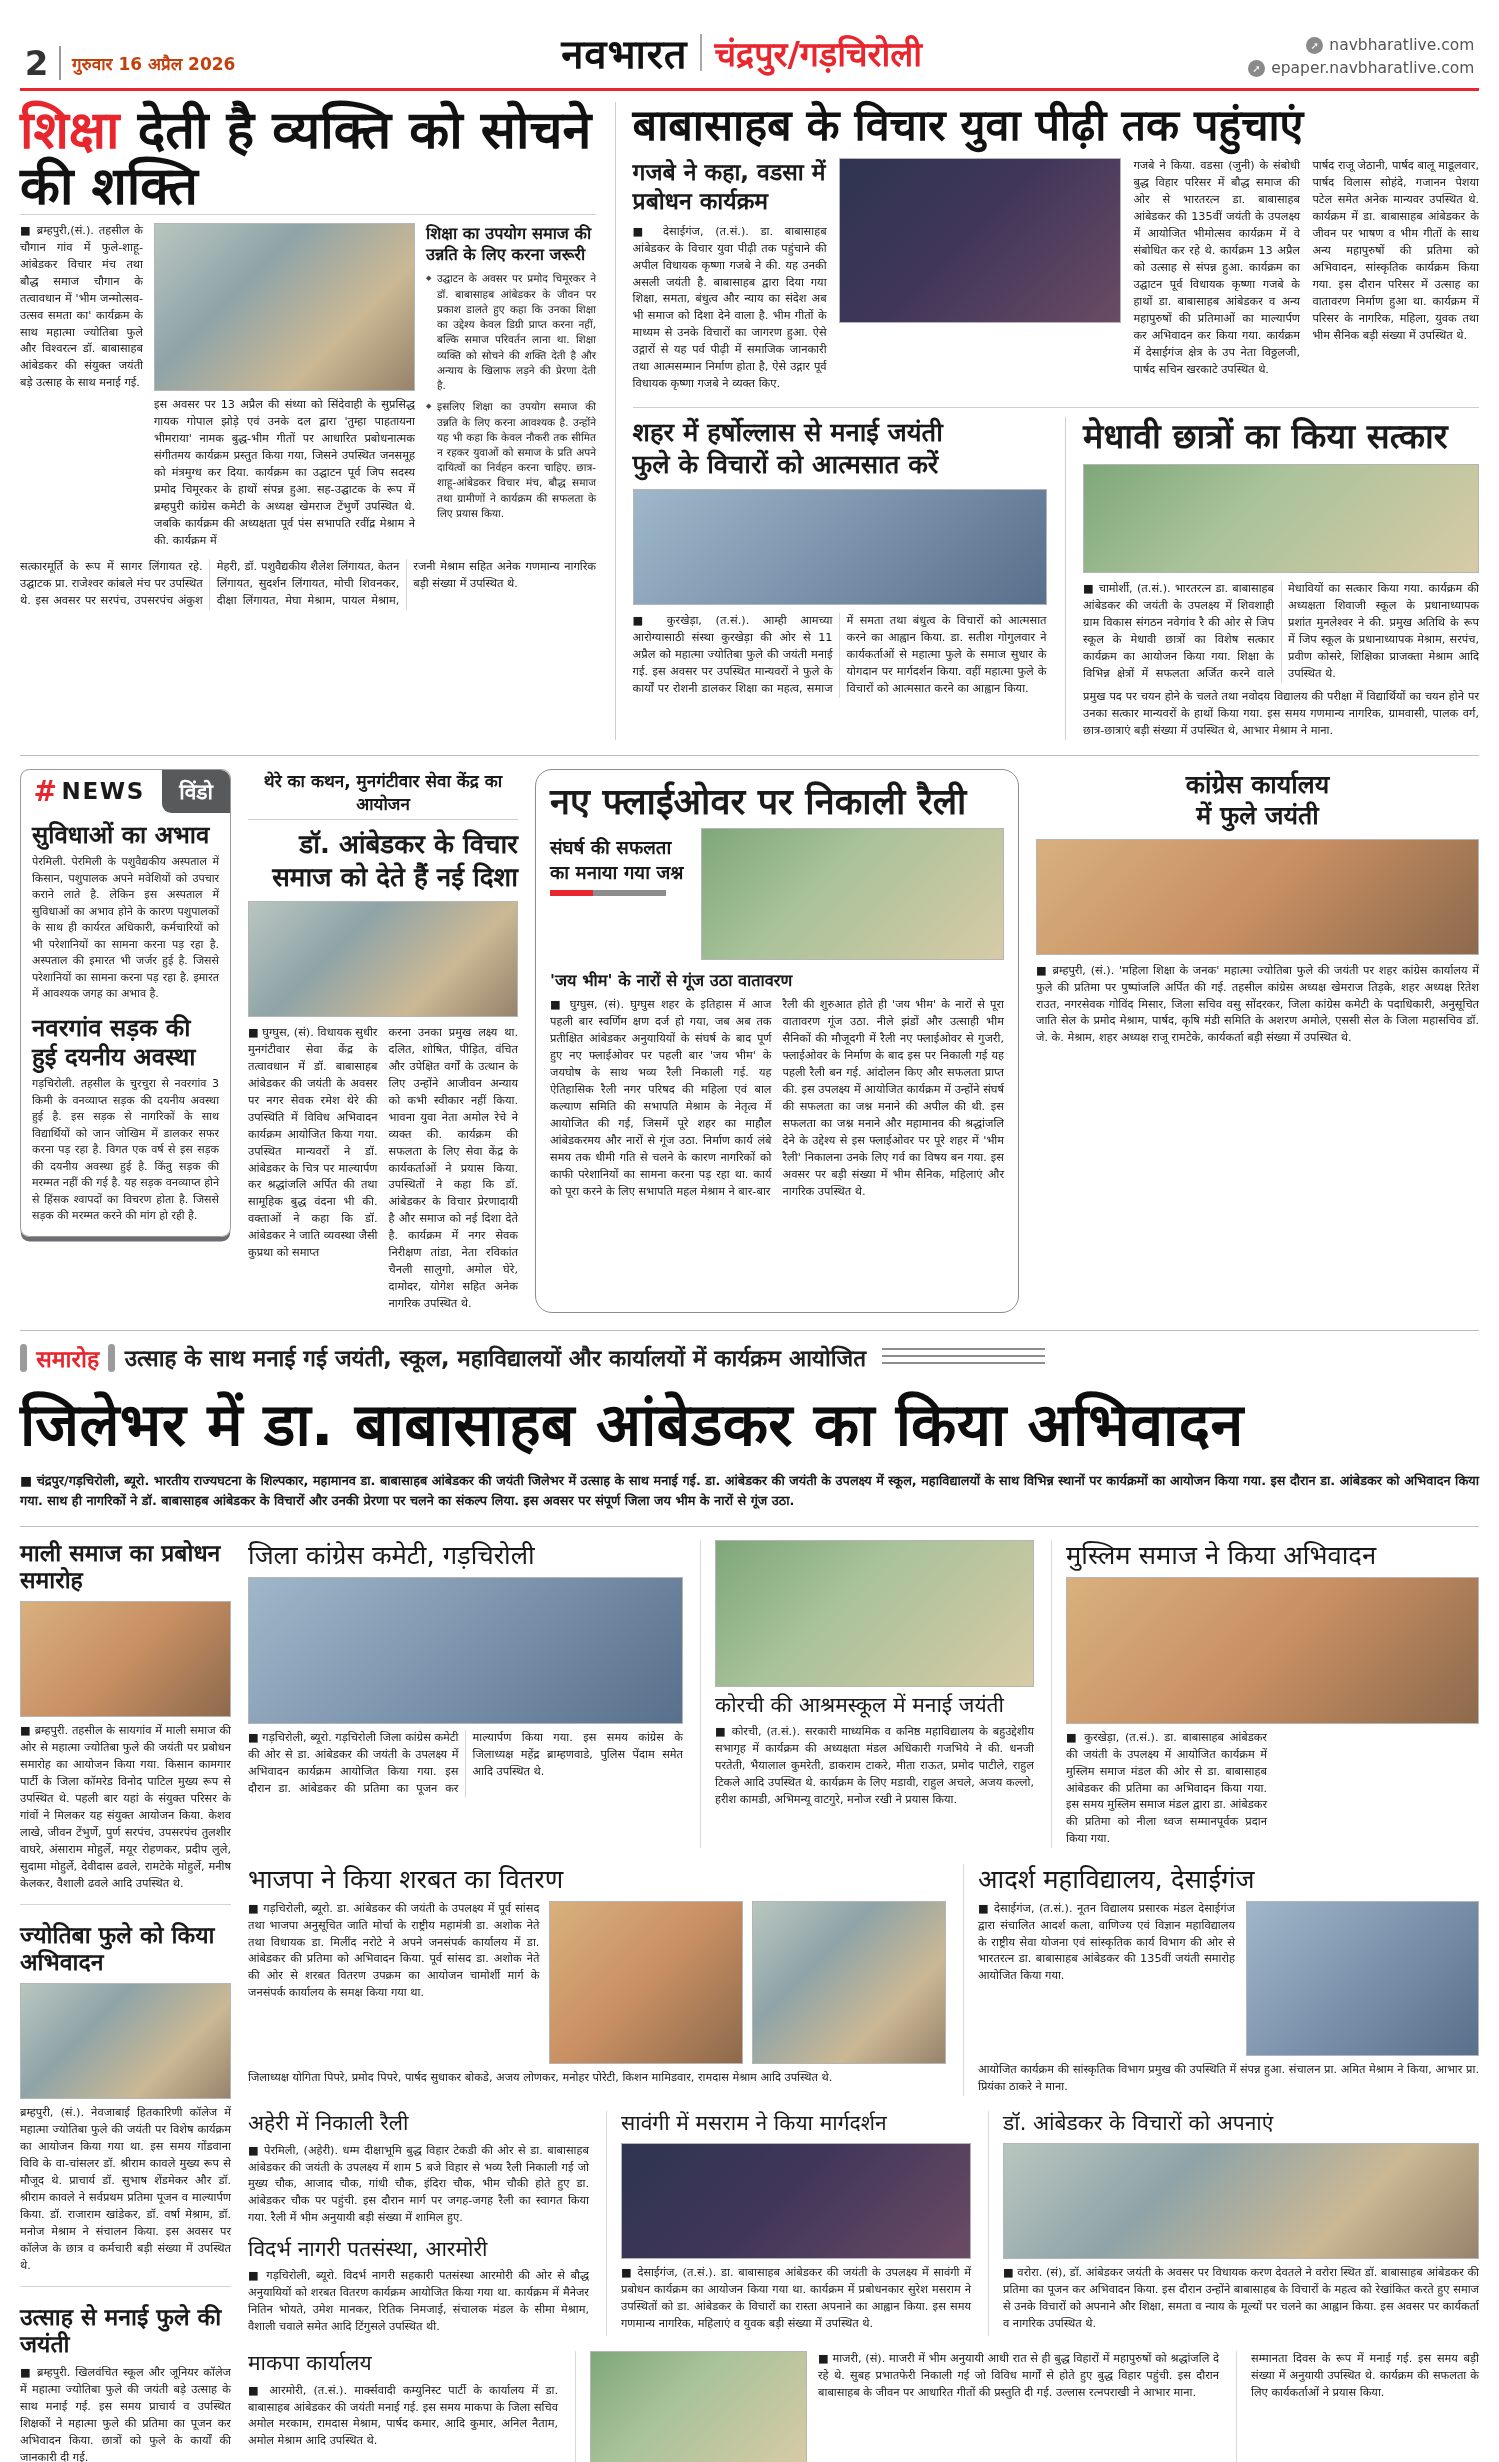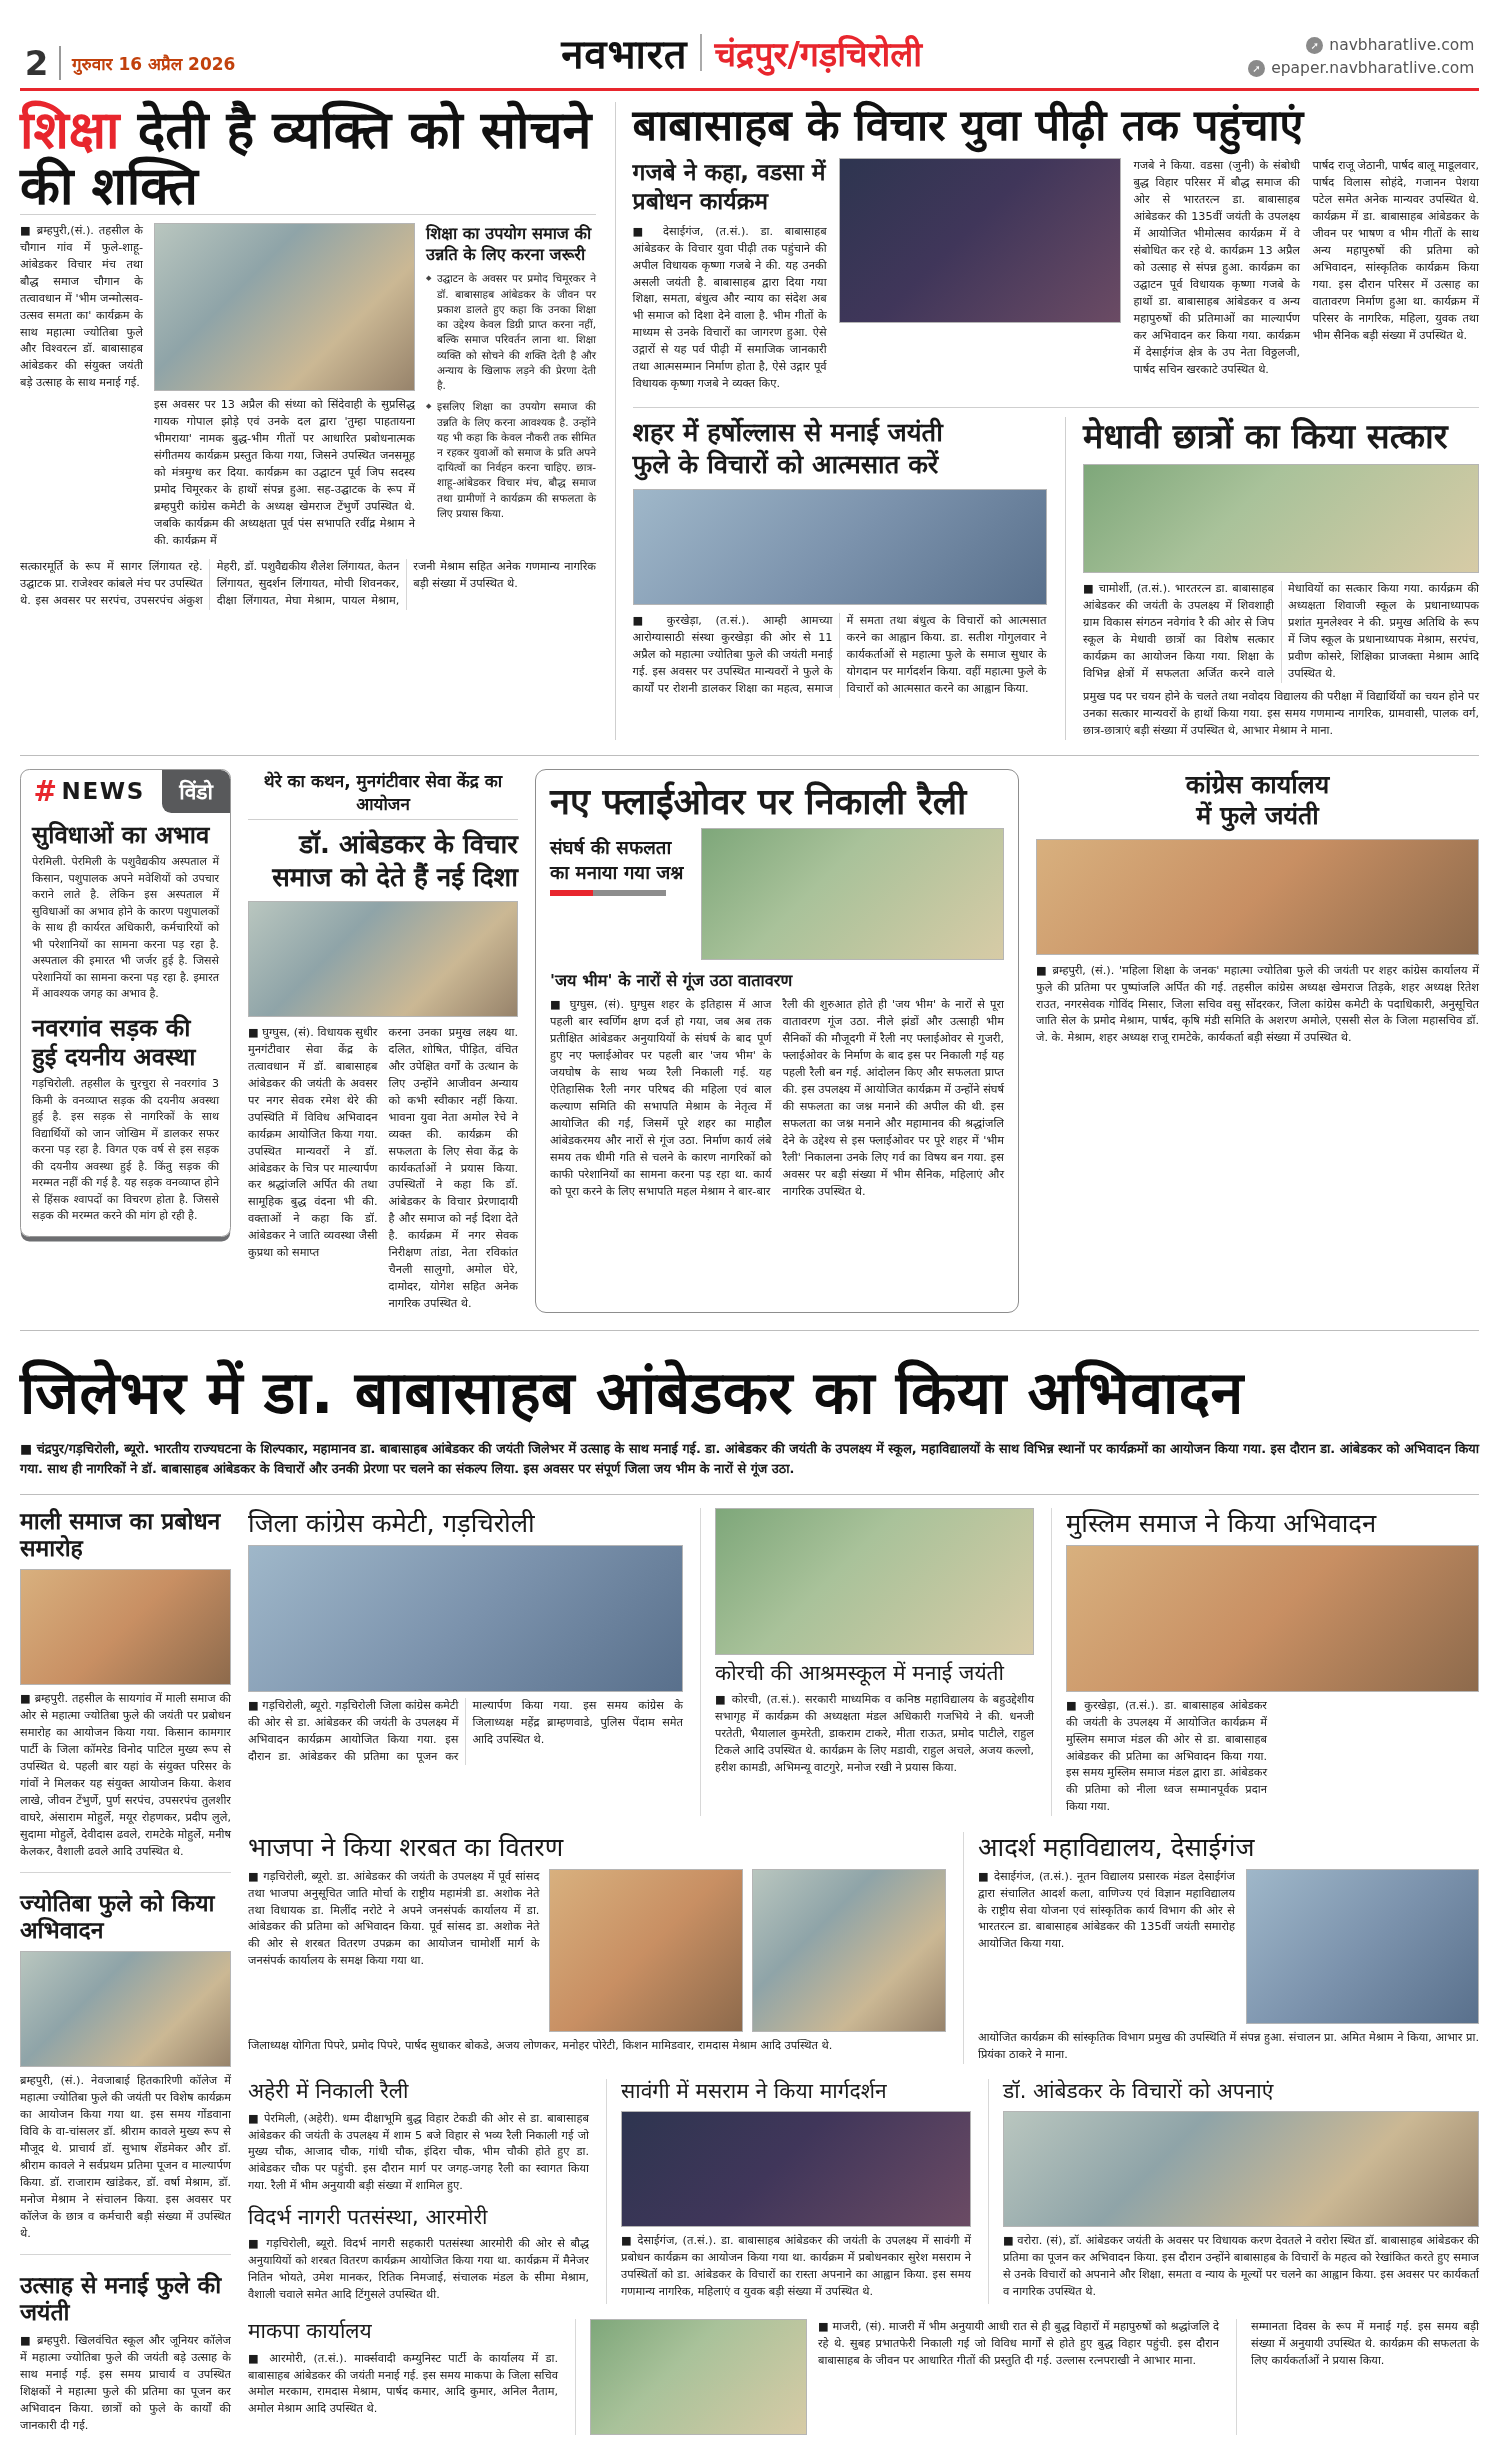--- a/index.html
+++ b/index.html
@@ -63,21 +63,21 @@
   .nb-hash { color:#e8262d; font-size:28px; font-weight:800; padding:4.7px 4.7px 4.7px 12.4px; }
   .nb-news { font-size:23px; font-weight:800; letter-spacing:1.6px; padding-right:7.8px; }
   .nb-tab { margin-left:auto; background:#58595b; color:#fff; font-size:21px; font-weight:800; padding:7.8px 17px; border-radius:0 9.3px 0 9.3px; }
   .nb-hl { font-size:24px; font-weight:800; margin:4.7px 0; line-height:1.2; }
   .nb-body { font-size:11px; line-height:1.5; text-align:justify; }
 
   .disha-kick { font-size:17px; font-weight:800; text-align:center; border-bottom:0.8px solid #cfcfcf; padding-bottom:4.7px; }
   .disha-hl { font-size:26px; font-weight:700; line-height:1.25; text-align:right; margin:8px 0; }
   .disha-photo { height:116px; margin-bottom:7.8px; }
 
-  .flybox { border:1.6px solid #8d8d8d; border-radius:11px; padding:12.4px 14px; }
+  .flybox { border:1.6px solid #8d8d8d; border-radius:17px; padding:12.4px 14px; }
   .fly-hl { font-size:36px; font-weight:800; line-height:1.1; }
   .fly-sub { font-size:18.6px; font-weight:800; line-height:1.3; margin-top:7.8px; }
   .fly-subbar { width:116px; height:6.2px; background:linear-gradient(90deg,#e8262d 0 43px,#8d8d8d 43px); margin-top:4.7px; }
   .fly-top { display:grid; grid-template-columns:140px 1fr; gap:11px; margin-top:6.2px; }
   .fly-photo { height:132px; }
   .fly-inner-hl { font-size:16.3px; font-weight:800; margin:9.3px 0 6.2px; }
 
   .congp-hl { font-size:25px; font-weight:800; line-height:1.25; text-align:center; }
   .congp-photo { height:116px; margin:7.8px 0; }
 
@@ -229,20 +229,27 @@
 
     <div>
       <h2 class="congp-hl">कांग्रेस कार्यालय</h2>
       <h2 class="congp-hl">में फुले जयंती</h2>
       <div class="photo warm congp-photo"></div>
       <p class="body">■ ब्रम्हपुरी, (सं.). 'महिला शिक्षा के जनक' महात्मा ज्योतिबा फुले की जयंती पर शहर कांग्रेस कार्यालय में फुले की प्रतिमा पर पुष्पांजलि अर्पित की गई. तहसील कांग्रेस अध्यक्ष खेमराज तिड़के, शहर अध्यक्ष रितेश राउत, नगरसेवक गोविंद मिसार, जिला सचिव वसु सोंदरकर, जिला कांग्रेस कमेटी के पदाधिकारी, अनुसूचित जाति सेल के प्रमोद मेश्राम, पार्षद, कृषि मंडी समिति के अशरण अमोले, एससी सेल के जिला महासचिव डॉ. जे. के. मेश्राम, शहर अध्यक्ष राजू रामटेके, कार्यकर्ता बड़ी संख्या में उपस्थित थे.</p>
     </div>
   </div>
 
   <div class="banner">
+    <div class="ban-kickrow">
+      <span class="bar"></span>
+      <span class="ban-label">समारोह</span>
+      <span class="bar"></span>
+      <span class="ban-kick">उत्साह के साथ मनाई गई जयंती, स्कूल, महाविद्यालयों और कार्यालयों में कार्यक्रम आयोजित</span>
+      <span class="ban-lines"></span>
+    </div>
     <h1 class="ban-hl">जिलेभर में डा. बाबासाहब आंबेडकर का किया अभिवादन</h1>
     <p class="ban-lede">■ चंद्रपुर/गड़चिरोली, ब्यूरो. भारतीय राज्यघटना के शिल्पकार, महामानव डा. बाबासाहब आंबेडकर की जयंती जिलेभर में उत्साह के साथ मनाई गई. डा. आंबेडकर की जयंती के उपलक्ष्य में स्कूल, महाविद्यालयों के साथ विभिन्न स्थानों पर कार्यक्रमों का आयोजन किया गया. इस दौरान डा. आंबेडकर को अभिवादन किया गया. साथ ही नागरिकों ने डॉ. बाबासाहब आंबेडकर के विचारों और उनकी प्रेरणा पर चलने का संकल्प लिया. इस अवसर पर संपूर्ण जिला जय भीम के नारों से गूंज उठा.</p>
   </div>
 
   <div class="lowgrid">
 
     <div>
       <div class="rail-art">
         <h2 class="rail-hl">माली समाज का प्रबोधन समारोह</h2>
         <div class="photo warm rail-photo"></div>

